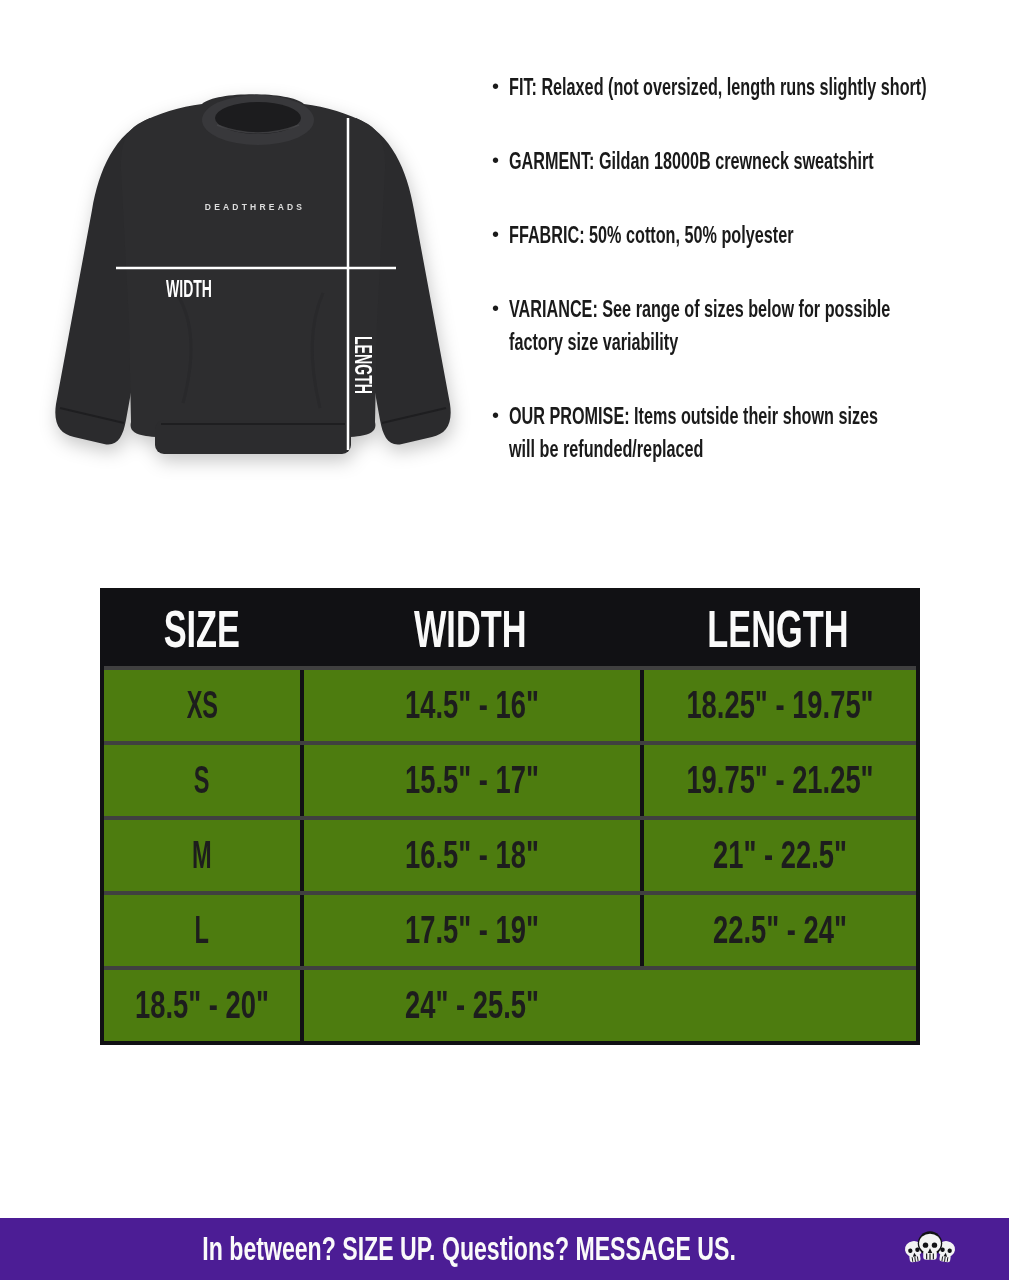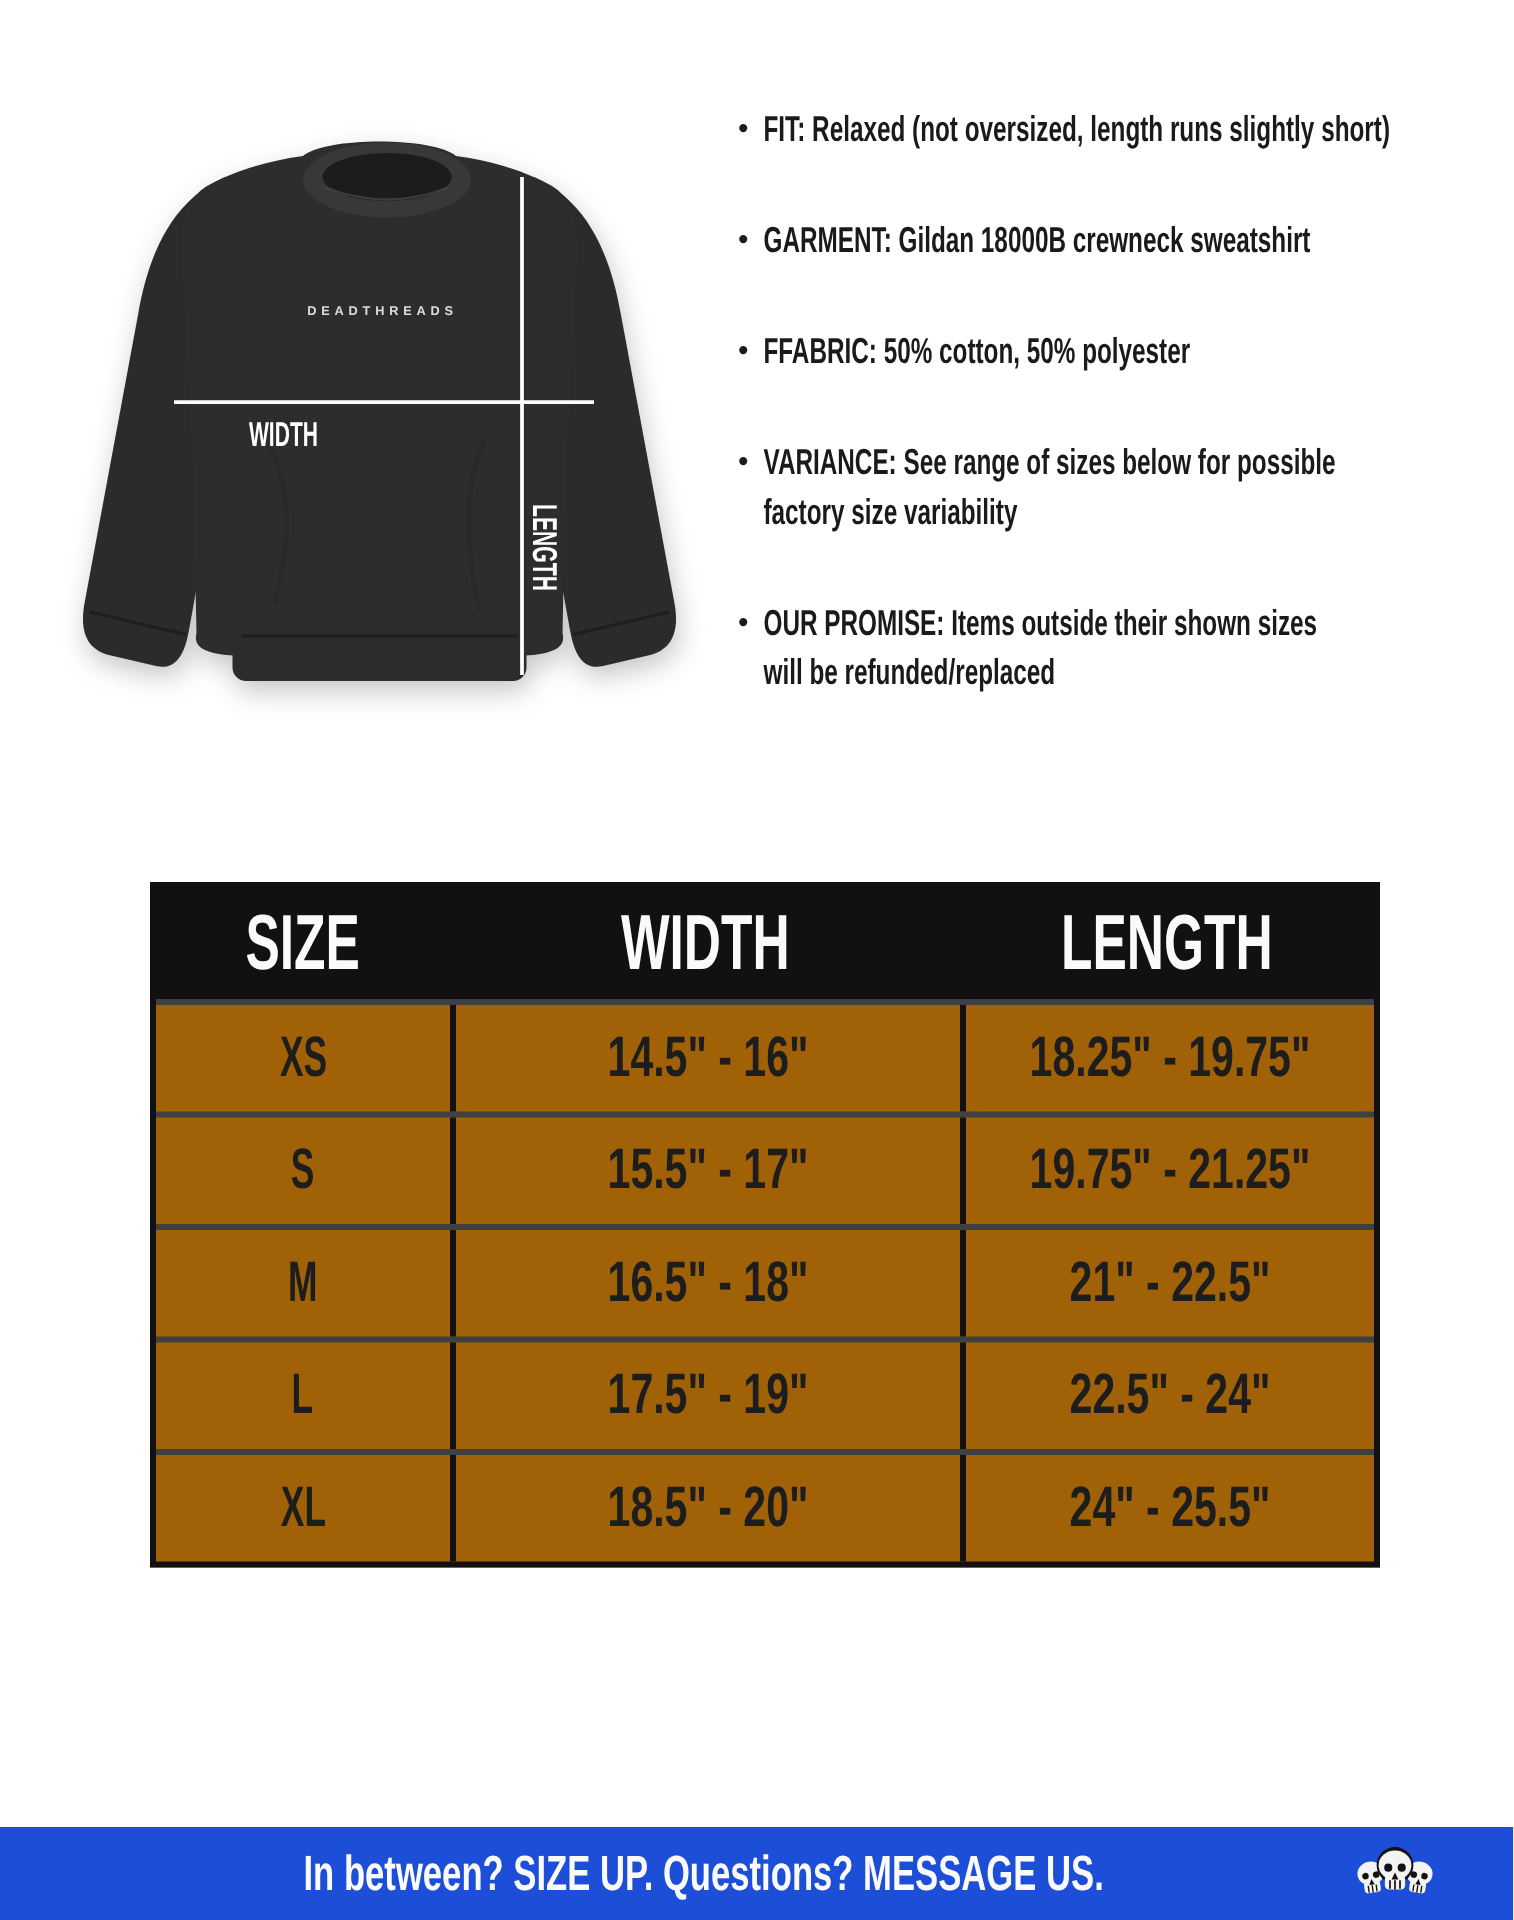--- a/index.html
+++ b/index.html
@@ -18,32 +18,32 @@
   .details { position:absolute; left:492px; top:70px; width:520px; list-style:none; }
   .details li { display:flex; margin-bottom:41px; color:#1a1a1a; }
   .details .dot { width:17px; font-size:20px; line-height:33px; flex:0 0 17px; }
   .details .txt {
     width:760px; font-size:24px; line-height:33px; font-weight:bold;
     transform:scaleX(0.675); transform-origin:left top; white-space:nowrap;
   }
   .details .ln { display:block; }
 
   
-  .chart { position:absolute; left:100px; top:588px; width:820px; border:4px solid #111114; background:#a16207; }
+  .chart { position:absolute; left:100px; top:588px; width:820px; border:4px solid #111114; background:#4d7c0f; }
   .chart .hrow { display:grid; grid-template-columns:196px 340px 276px; height:74px; background:#111114; color:#fafafa; }
   .chart .row  { display:grid; grid-template-columns:196px 340px 276px; height:75px; border-top:4px solid #404040; color:#1d1d1d; }
   .chart .cell { display:flex; align-items:center; justify-content:center; overflow:visible; }
   .chart .row .cell + .cell { border-left:4px solid #111114; }
   .hd  { font-weight:bold; font-size:52px; transform:scaleX(0.66); transform-origin:center; white-space:nowrap; }
   .sz  { font-weight:bold; font-size:38px; transform:scaleX(0.62); transform-origin:center; white-space:nowrap; }
   .val { font-weight:bold; font-size:38px; transform:scaleX(0.72); transform-origin:center; white-space:nowrap; }
 
   
   .footer {
-    position:absolute; left:0; top:1218px; width:1009px; height:62px; background:#1d4ed8;
+    position:absolute; left:0; top:1218px; width:1009px; height:62px; background:#4c1d95;
     display:flex; align-items:center; justify-content:center; padding-right:70px;
   }
   .footer-text {
     color:#fafafa; font-weight:bold; font-size:33px; white-space:nowrap;
     transform:scaleX(0.70); transform-origin:center;
   }
   .footer-logo { position:absolute; right:50px; top:50%; transform:translateY(-50%); width:58px; height:44px; }
 </style>
 </head>
 <body>
@@ -165,23 +165,20 @@
           <span class="sz">L</span>
         </div>
       <div class="cell">
           <span class="val">17.5" - 19"</span>
         </div>
       <div class="cell">
           <span class="val">22.5" - 24"</span>
         </div>
     </div>
     <div class="row">
-      <div class="cell">
-          <span class="sz">XL</span>
-        </div>
       <div class="cell">
           <span class="val">18.5" - 20"</span>
         </div>
       <div class="cell">
           <span class="val">24" - 25.5"</span>
         </div>
     </div>
   </div>
 
   <div class="footer">

